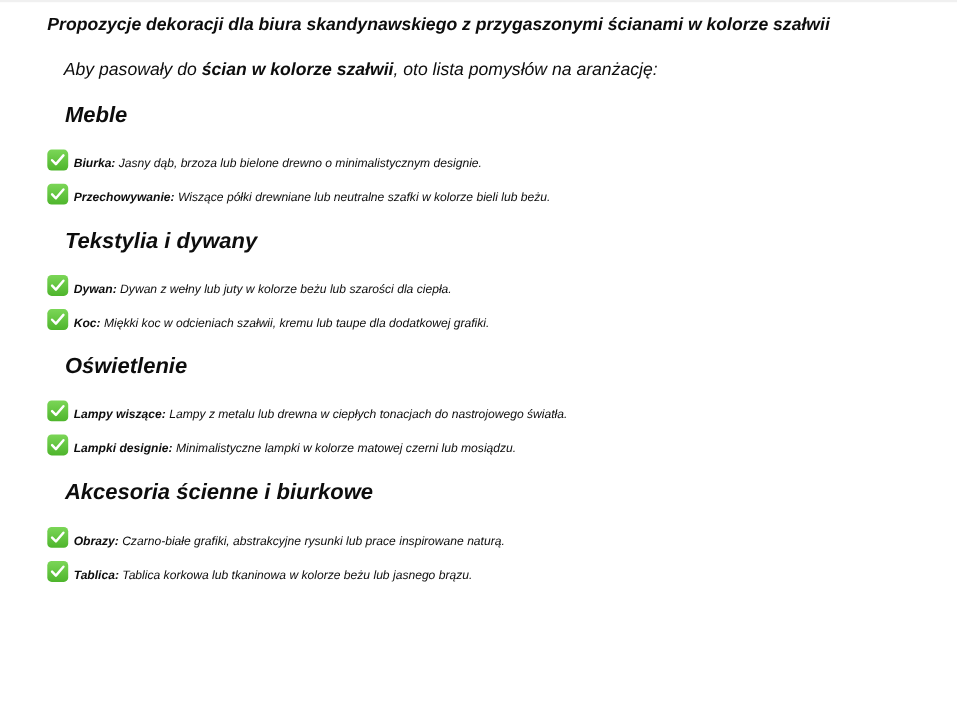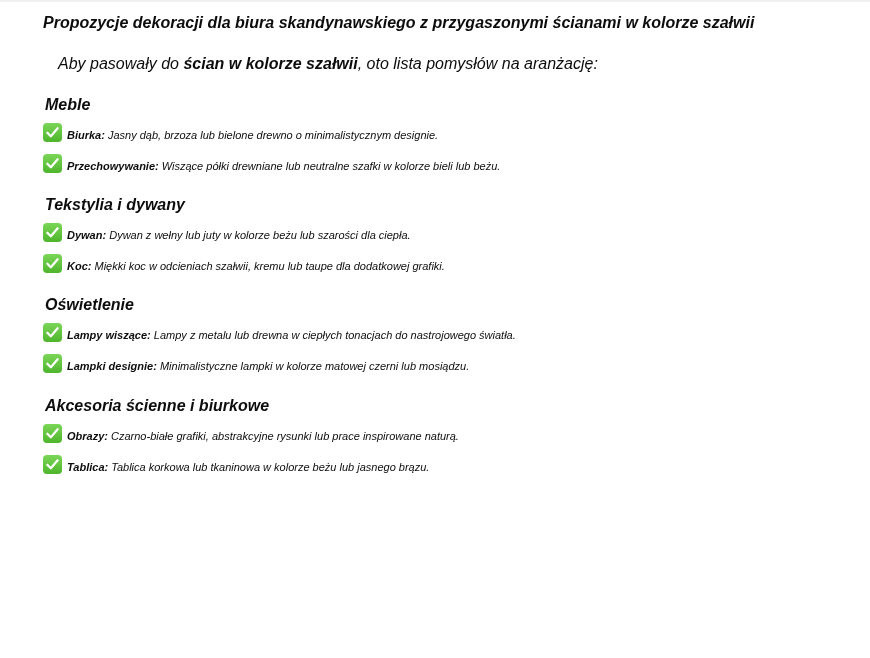--- a/index.html
+++ b/index.html
@@ -40,24 +40,24 @@
       font-size: 16px;
       line-height: 26px;
       margin: 15px;
       margin-top: 15px;
     }
     .intro b { font-weight: bold; }
     .section {
       margin: 0;
     }
     .section-heading {
-      font-size: 16px;
+      font-size: 20px;
       font-weight: bold;
       line-height: 26px;
-      margin: 2px;
+      margin: 16px;
     }
     .section-1 .section-heading { margin-top: 11px; }
     .section-2 .section-heading { margin-top: 10px; }
     .section-3 .section-heading { margin-top: 10px; }
     .section-4 .section-heading { margin-top: 11px; }
     .item {
       font-size: 11px;
       line-height: 31px;
       margin: 0;
       display: block;

